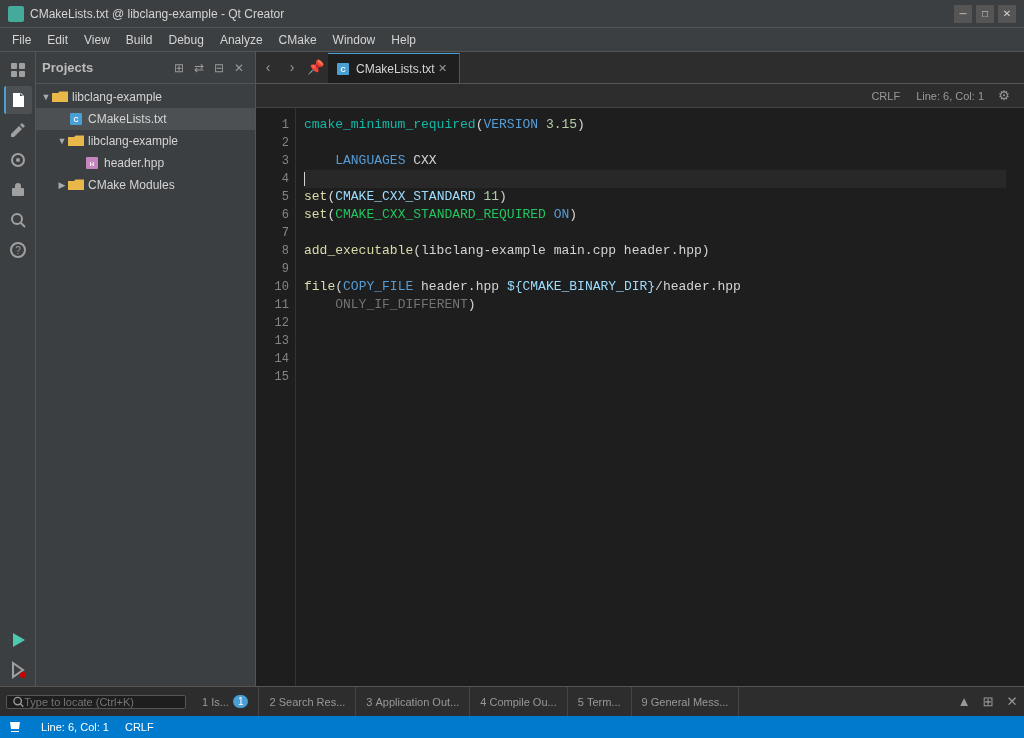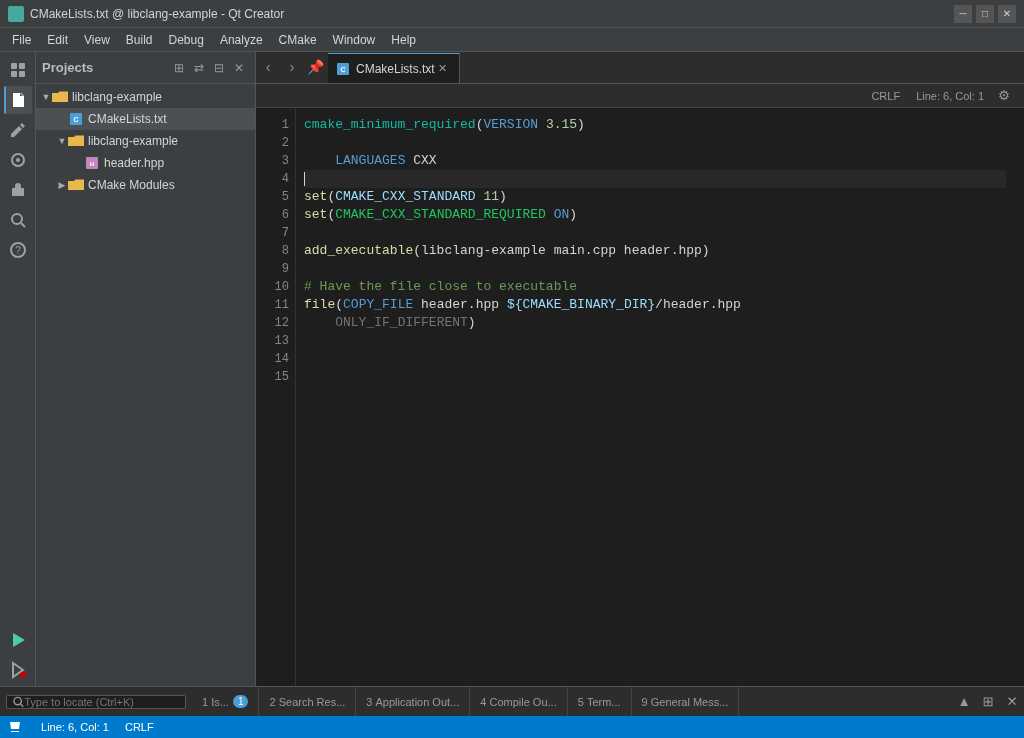--- a/index.html
+++ b/index.html
@@ -289,21 +289,20 @@
         <div class="code-line"><span style="color:#dcdcaa">set</span><span style="color:#d4d4d4">(</span><span style="color:#9cdcfe">CMAKE_CXX_STANDARD</span><span style="color:#d4d4d4"> </span><span style="color:#b5cea8">11</span><span style="color:#d4d4d4">)</span></div>
 
         <div class="code-line"><span style="color:#dcdcaa">set</span><span style="color:#d4d4d4">(</span><span style="color:#22c55e">CMAKE_CXX_STANDARD_REQUIRED</span><span style="color:#d4d4d4"> </span><span style="color:#569cd6">ON</span><span style="color:#d4d4d4">)</span></div>
 
         <div class="code-line"></div>
 
         <div class="code-line"><span style="color:#dcdcaa">add_executable</span><span style="color:#d4d4d4">(libclang-example main.cpp header.hpp)</span></div>
 
         <div class="code-line"></div>
 
-        <div class="code-line"><span style="color:#6a9955"># Have the file close to executable</span></div>
 
         <div class="code-line"><span style="color:#dcdcaa">file</span><span style="color:#d4d4d4">(</span><span style="color:#569cd6">COPY_FILE</span><span style="color:#d4d4d4"> header.hpp </span><span style="color:#9cdcfe">${CMAKE_BINARY_DIR}</span><span style="color:#d4d4d4">/header.hpp</span></div>
 
         <div class="code-line"><span style="color:#d4d4d4">    </span><span style="color:#737373">ONLY_IF_DIFFERENT</span><span style="color:#d4d4d4">)</span></div>
 
         <div class="code-line"></div>
       </div>
       <div class="scrollbar-track"></div>
     </div>
   </div>

